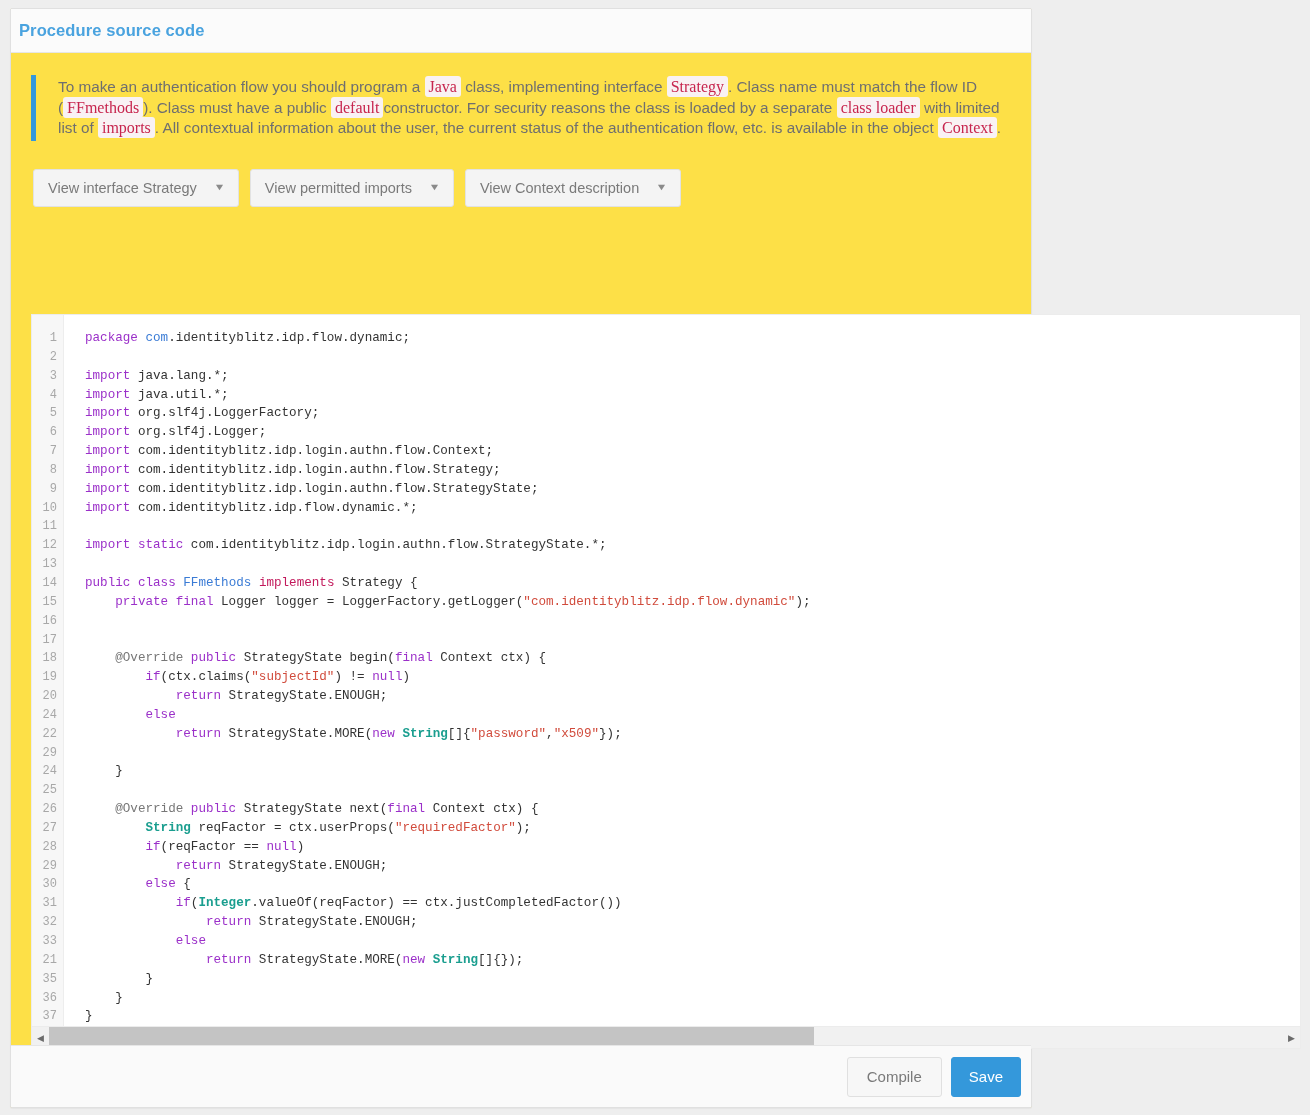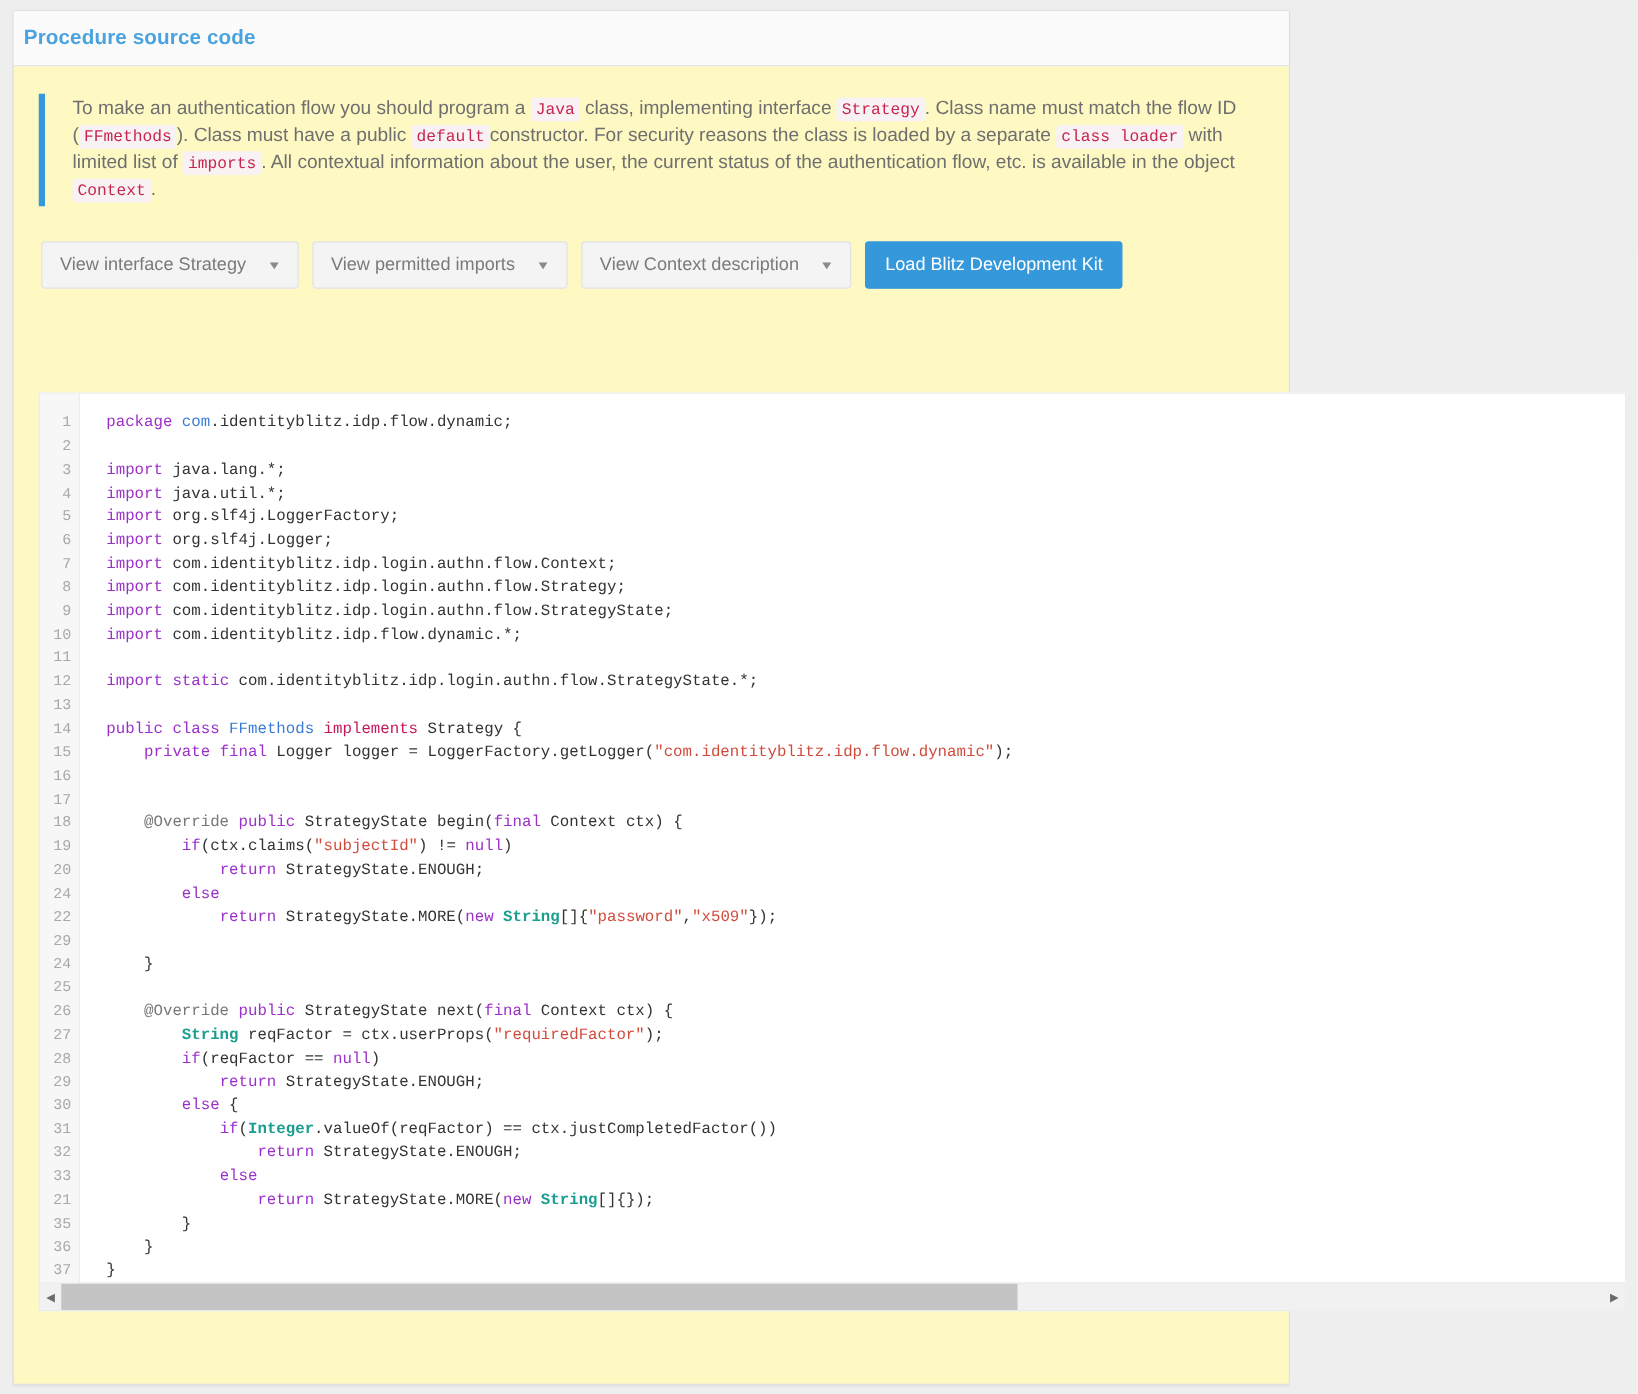--- a/index.html
+++ b/index.html
@@ -8,21 +8,21 @@
     width: 1310px; height: 1115px;
     background: #eeeeee;
     font-family: "Liberation Sans", sans-serif;
     -webkit-font-smoothing: antialiased;
   }
   .panel {
     position: absolute;
     left: 10px; top: 8px;
     width: 1022px;
     height: 1100px;
-    background: #fef9c3;
+    background: #fde047;
     border: 1px solid #e0e0e0;
     border-radius: 2px;
     box-shadow: 0 1px 1px rgba(0,0,0,0.04);
   }
   .panel-heading {
     height: 44px;
     background: #fbfbfb;
     border-bottom: 1px solid #e6e6e6;
     padding: 0 0 0 8px;
     display: flex;
@@ -43,22 +43,22 @@
   .callout {
     border-left: 5px solid #3498db;
     padding: 2px 0 2px 22px;
     margin: 0 0 0 10px;
     color: #6f6f6f;
     font-size: 15.3px;
     line-height: 20.5px;
     max-width: 1160px;
   }
   code.inline {
-    font-family: Liberation Mono, monospace;
-    font-size: 13px;
+    font-family: Liberation Serif, serif;
+    font-size: 16px;
     color: #c7254e;
     background-color: #f9f2f4;
     padding: 2px 4px;
     border-radius: 3px;
     white-space: nowrap;
   }
   
   .btn-row {
     margin: 28px 0 0 12px;
     display: flex;
@@ -229,23 +229,20 @@
         <span>View interface Strategy</span>
         <span class="caret">▼</span>
       </div>
       <div class="btn btn-default">
         <span>View permitted imports</span>
         <span class="caret">▼</span>
       </div>
       <div class="btn btn-default">
         <span>View Context description</span>
         <span class="caret">▼</span>
-      </div>
-      <div class="btn btn-primary">
-        <span>Load Blitz Development Kit</span>
       </div>
     </div>
 
     <div class="editor">
       <div class="code-area">
         <div class="gutter gutter-top" id="gutter">
             <div class="gl">1</div>
             <div class="gl">2</div>
             <div class="gl">3</div>
             <div class="gl">4</div>
@@ -289,14 +286,22 @@
         <div class="sb-arrow">◀</div>
         <div class="sb-track">
           <div class="sb-thumb" id="sbthumb" style="width: 62%;"></div>
         </div>
         <div class="sb-arrow">▶</div>
       </div>
     </div>
 
   </div>
 
+  <div class="panel-footer">
+    <div class="btn btn-footer-default">
+      <span>Compile</span>
+    </div>
+    <div class="btn btn-footer-primary">
+      <span>Save</span>
+    </div>
+  </div>
 
 </div>
 
 </body></html>

